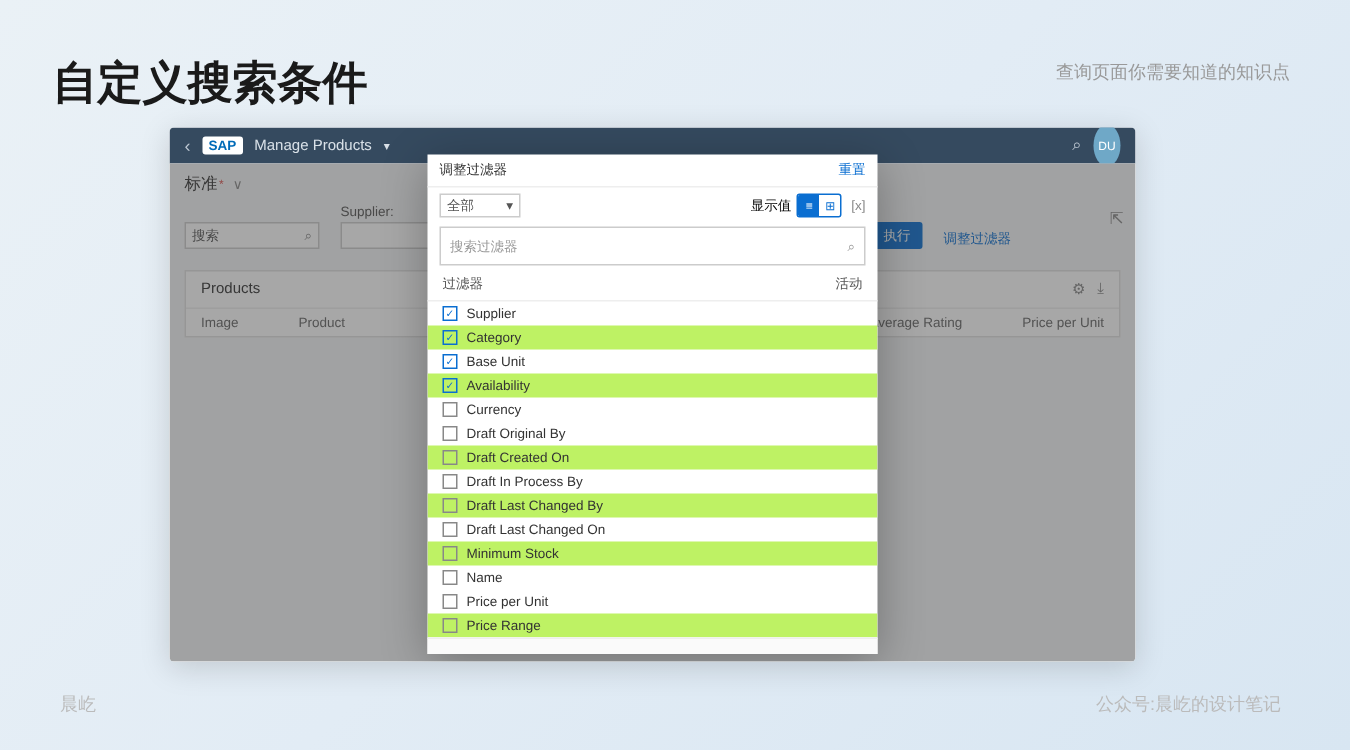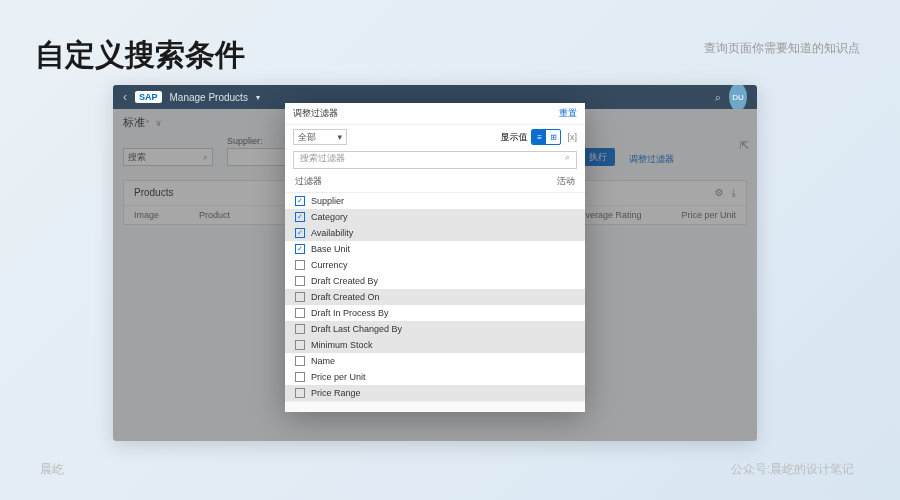--- a/index.html
+++ b/index.html
@@ -39,27 +39,27 @@
 .dlg-title{color:#333}
 .dlg-reset{color:#0a6ed1;font-size:9px}
 .dlg-sub{display:flex;align-items:center;gap:6px;padding:4px 8px}
 .dlg-select{width:54px;height:16px;border:1px solid #ccc;font-size:9px;display:flex;align-items:center;justify-content:space-between;padding:0 4px;color:#555}
 .dlg-sub-right{margin-left:auto;display:flex;align-items:center;gap:4px;font-size:9px}
 .seg{display:flex;border:1px solid #0a6ed1;border-radius:2px;overflow:hidden}
 .seg span{width:14px;height:14px;display:flex;align-items:center;justify-content:center;font-size:8px}
 .seg .active{background:#0a6ed1;color:#fff}
 .seg .inactive{color:#0a6ed1}
 .ext{color:#888;font-size:9px;margin-left:2px}
-.dlg-search{margin:2px 8px;height:18px;border:1px solid #ccc;display:flex;align-items:flex-start;padding:0 6px;font-size:9px;color:#999;justify-content:space-between}
+.dlg-search{margin:2px 8px;height:18px;border:1px solid #ccc;display:flex;align-items:center;padding:12px 6px;font-size:9px;color:#999;justify-content:space-between}
 .dlg-cols{display:flex;padding:4px 10px;font-size:9px;color:#555;justify-content:space-between}
 .dlg-list{overflow-y:auto;max-height:248px;border-top:1px solid #eee}
 .dlg-list::-webkit-scrollbar{width:8px}
 .dlg-list::-webkit-scrollbar-thumb{background:#ccc;border-radius:4px}
 .filter-row{display:flex;align-items:flex-start;padding:3px 10px;font-size:9px;color:#333;gap:6px}
-.filter-row.alt{background:#e5e5e5}
+.filter-row.alt{background:#bef264}
 .cb{width:10px;height:10px;border:1px solid #888;display:inline-flex;align-items:center;justify-content:center;font-size:7px;color:#0a6ed1;flex-shrink:0}
 .cb.checked{border-color:#0a6ed1}
 .dlg-foot{padding:5px 8px;display:flex;justify-content:flex-end;gap:6px;background:#fafafa;border-top:1px solid #eee}
 .action-icon{position:absolute;right:8px;top:30px;color:#888;font-size:11px}
 </style>
 </head>
 <body>
 
 <div class="slide-title">自定义搜索条件</div>
 <div class="slide-subtitle">查询页面你需要知道的知识点</div>
@@ -152,47 +152,51 @@
     </div>
     <div class="dlg-list" id="filter-list">
         <div class="filter-row">
           <span class="cb checked">✓</span>
           <span>Supplier</span>
         </div>
         <div class="filter-row alt">
           <span class="cb checked">✓</span>
           <span>Category</span>
         </div>
+        <div class="filter-row">
+          <span class="cb checked">✓</span>
+          <span>Base Unit</span>
+        </div>
         <div class="filter-row alt">
           <span class="cb checked">✓</span>
           <span>Availability</span>
         </div>
         <div class="filter-row">
-          <span class="cb checked">✓</span>
-          <span>Base Unit</span>
-        </div>
-        <div class="filter-row">
           <span class="cb"></span>
           <span>Currency</span>
         </div>
         <div class="filter-row">
           <span class="cb"></span>
-          <span>Draft Created By</span>
+          <span>Draft Original By</span>
         </div>
         <div class="filter-row alt">
           <span class="cb"></span>
           <span>Draft Created On</span>
         </div>
         <div class="filter-row">
           <span class="cb"></span>
           <span>Draft In Process By</span>
         </div>
         <div class="filter-row alt">
           <span class="cb"></span>
           <span>Draft Last Changed By</span>
+        </div>
+        <div class="filter-row">
+          <span class="cb"></span>
+          <span>Draft Last Changed On</span>
         </div>
         <div class="filter-row alt">
           <span class="cb"></span>
           <span>Minimum Stock</span>
         </div>
         <div class="filter-row">
           <span class="cb"></span>
           <span>Name</span>
         </div>
         <div class="filter-row">

